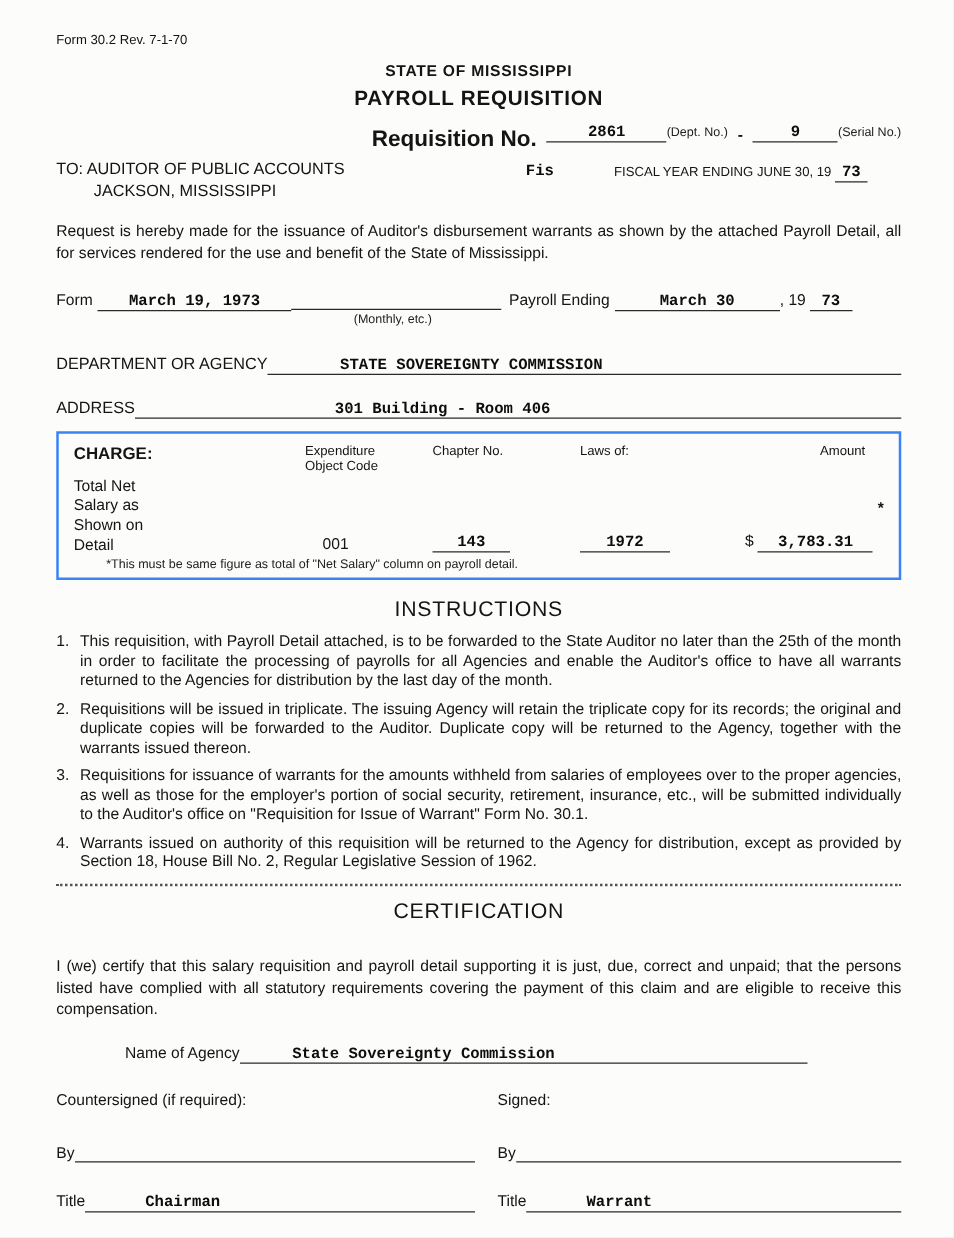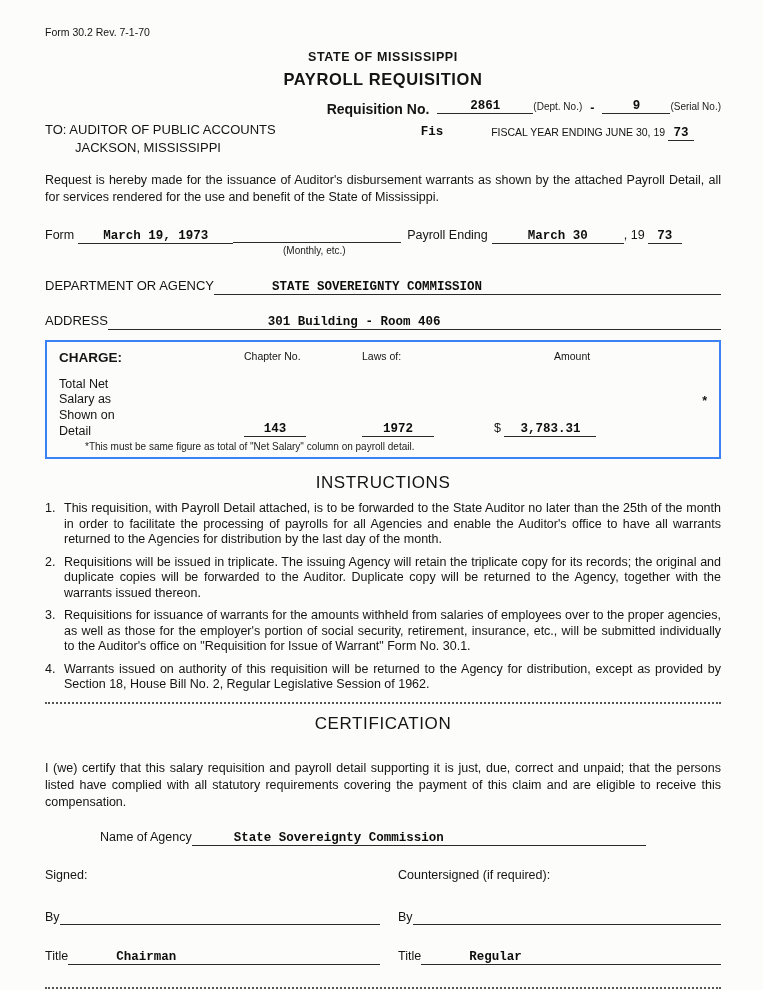--- a/index.html
+++ b/index.html
@@ -25,21 +25,21 @@
     color: #0d0d0d;
   }
   .ul { border-bottom: 1px solid #2a2a2a; display: inline-block; }
   .center { text-align: center; }
 
   .form-no { font-size: 10.5px; }
   .title-state { text-align: center; font-weight: bold; font-size: 12.5px; letter-spacing: .6px; margin-top: 12px; }
   .title-main  { text-align: center; font-weight: bold; font-size: 16.5px; letter-spacing: .6px; margin-top: 6px; }
 
   .req-row { display: flex; justify-content: flex-end; margin-top: 10px; align-items: flex-start; }
-  .req-label { font-weight: bold; font-size: 14px; padding-top: 2px; }
+  .req-label { font-weight: bold; font-size: 18px; padding-top: 2px; }
   .req-field { display: inline-flex; flex-direction: row; align-items: center; margin-left: 8px; }
   .req-field .ul { text-align: center; }
   .req-dash { margin-left: 8px; padding-top: 2px; font-weight: bold; }
 
   .to-row { display: flex; margin-top: 4px; align-items: flex-start; }
   .to-block { font-size: 13px; line-height: 1.35; }
   .to-line2 { margin-left: 30px; }
   .fis-note { margin-left: 145px; margin-top: 4px; }
   .fiscal { font-size: 10.5px; margin-left: 48px; margin-top: 5px; white-space: nowrap; }
   .fiscal .ul.typed { width: 26px; text-align: center; }
@@ -149,20 +149,25 @@
 
   <div class="charge-box">
     <div class="cb-top">
       <div class="cb-left">
         <div class="cb-charge">CHARGE:</div>
         <div class="cb-rowlabel pre">Total Net
 Salary as
 Shown on
 Detail</div>
       </div>
+      <div class="cb-col" style="width:102px">
+        <div class="hdr pre">Expenditure
+Object Code</div>
+        <div class="val" style="margin-left:14px">001</div>
+      </div>
       <div class="cb-col" style="width:118px">
         <div class="hdr">Chapter No.</div>
         <div class="val"><span class="ul typed center" style="width:62px">143</span></div>
       </div>
       <div class="cb-col" style="width:132px">
         <div class="hdr">Laws of:</div>
         <div class="val"><span class="ul typed center" style="width:72px">1972</span></div>
       </div>
       <div class="cb-col" style="flex:1">
         <div class="hdr" style="margin-left:60px">Amount</div>
@@ -203,42 +208,42 @@
 
   <p class="cert-para">I (we) certify that this salary requisition and payroll detail supporting it is just, due, correct and unpaid; that the persons listed have complied with all statutory requirements covering the payment of this claim and are eligible to receive this compensation.</p>
 
   <div class="agency-line">
     <span>Name of Agency</span>
     <span class="fill"><span class="typed" style="margin-left:42px">State Sovereignty Commission</span></span>
   </div>
 
   <div class="sig-grid">
     <div class="sig-cell">
+      <span>Countersigned (if required):</span>
+    </div>
+    <div class="sig-cell">
       <span>Signed:</span>
-    </div>
-    <div class="sig-cell">
-      <span>Countersigned (if required):</span>
     </div>
 
     <div class="sig-cell" style="margin-top:28px">
       <span>By</span>
       <span class="fill">&nbsp;</span>
     </div>
     <div class="sig-cell" style="margin-top:28px">
       <span>By</span>
       <span class="fill">&nbsp;</span>
     </div>
 
     <div class="sig-cell" style="margin-top:24px">
       <span>Title</span>
       <span class="fill"><span class="typed" style="margin-left:48px">Chairman</span></span>
     </div>
     <div class="sig-cell" style="margin-top:24px">
       <span>Title</span>
-      <span class="fill"><span class="typed" style="margin-left:48px">Regular</span></span>
+      <span class="fill"><span class="typed" style="margin-left:48px">Warrant</span></span>
     </div>
   </div>
 
   <div class="dotted-rule" style="margin-top:22px"></div>
 
   <div class="auditor-line">
     <span>AUDITOR'S USE ONLY:  Audited, checked, verified and approved by</span>
     <span class="fill">&nbsp;</span>
   </div>
 

